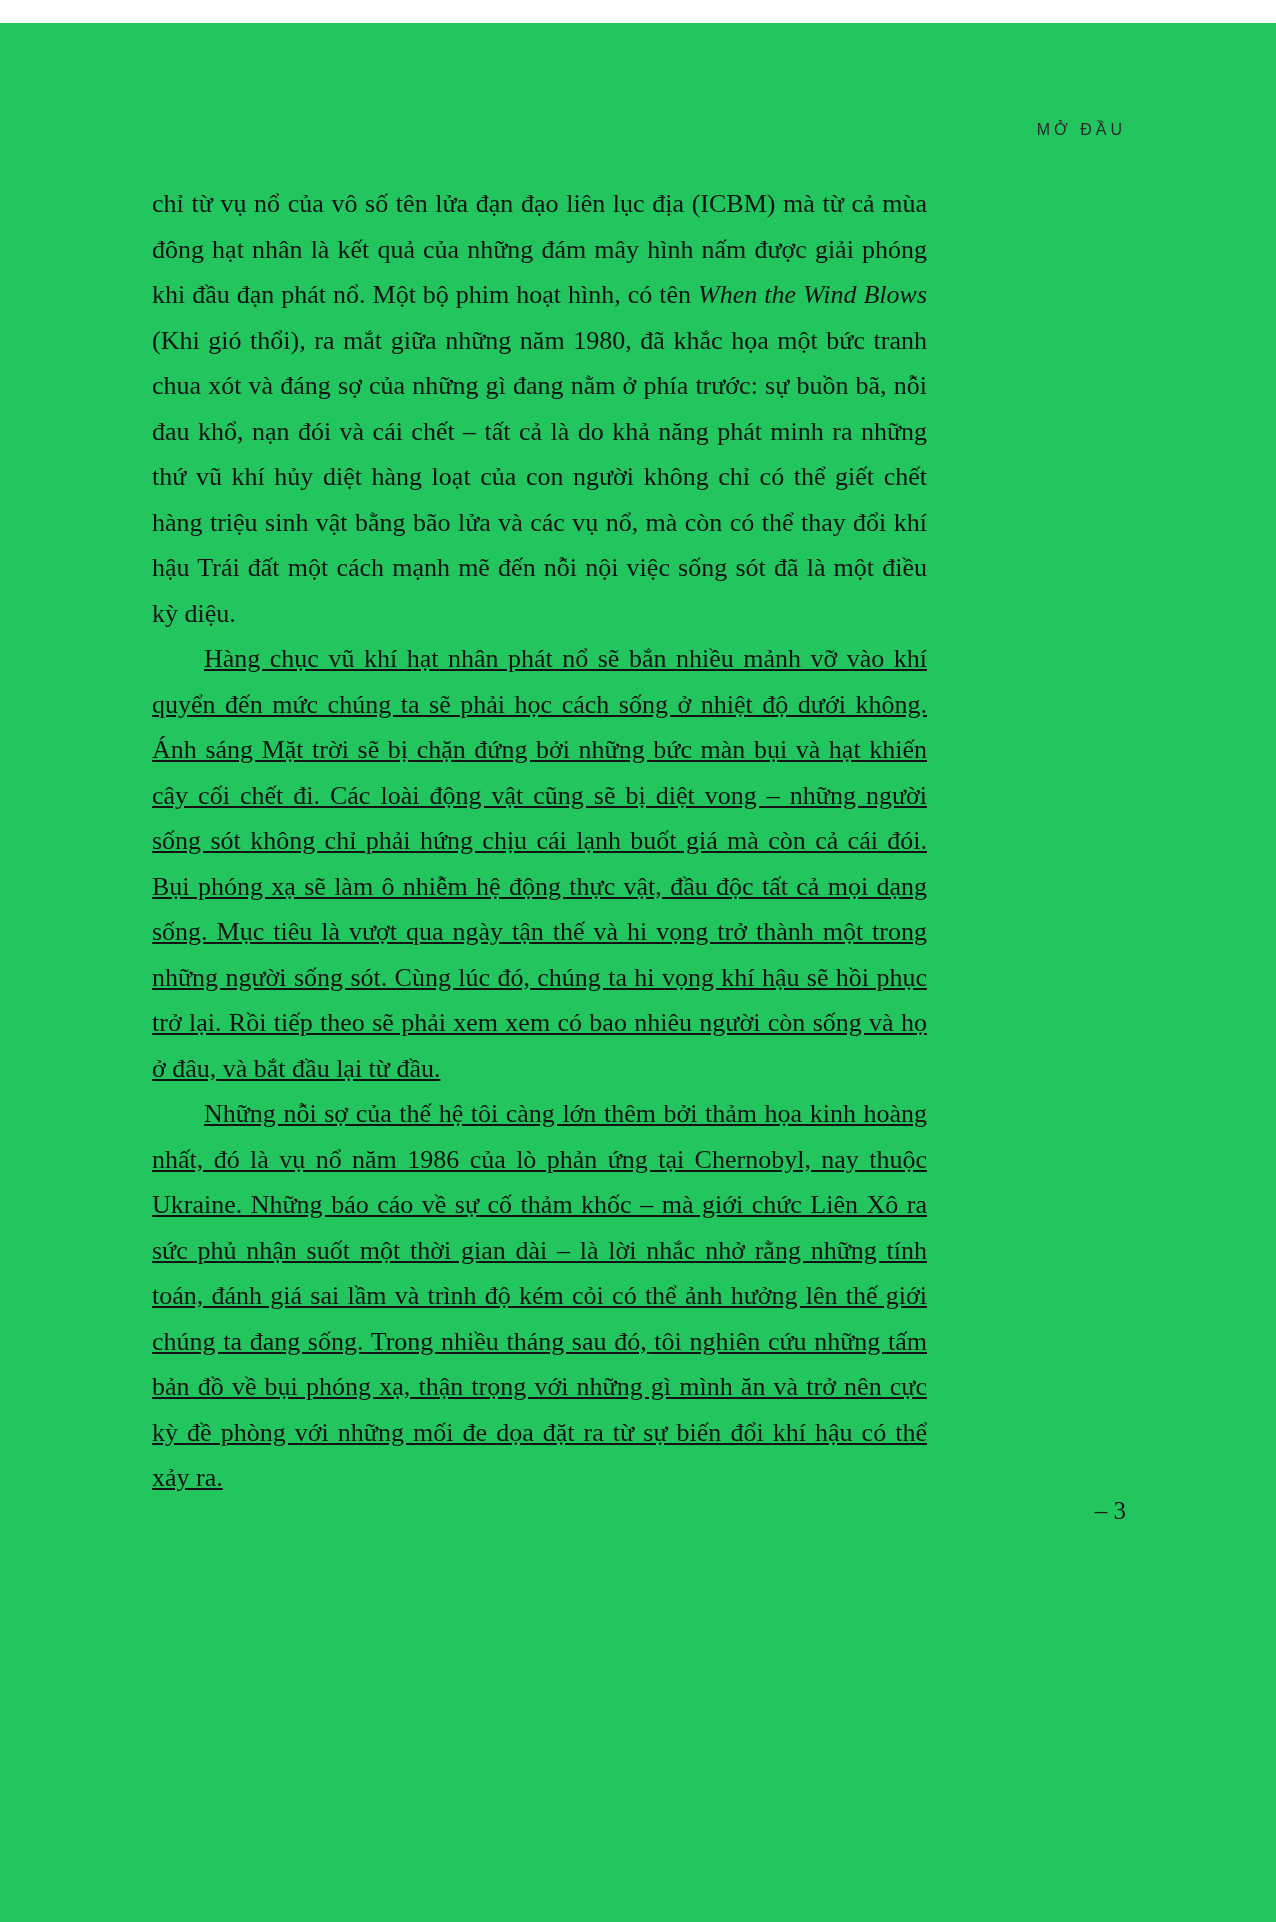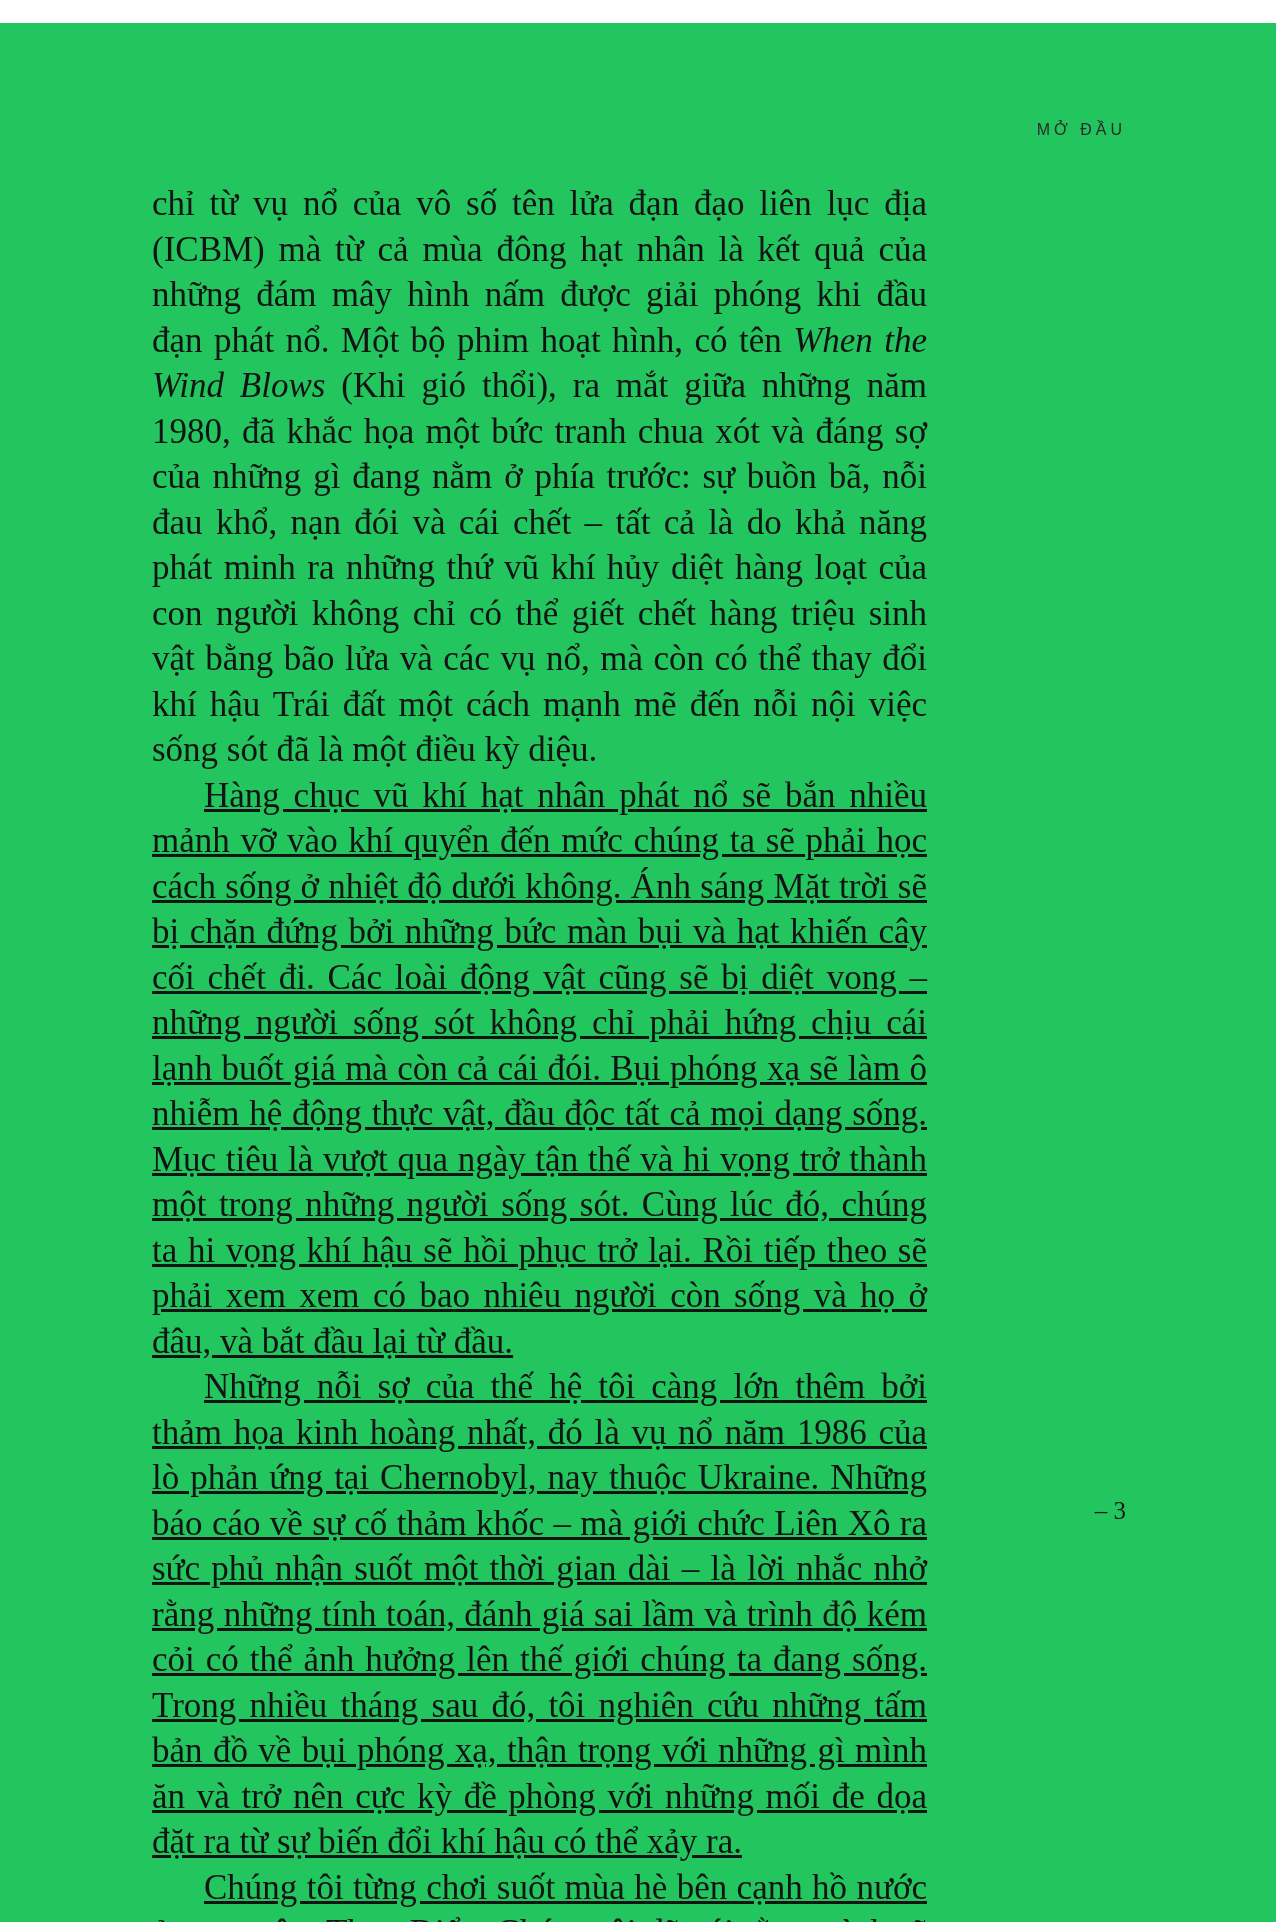--- a/index.html
+++ b/index.html
@@ -35,21 +35,21 @@
     white-space: nowrap;
   }
   .content {
     position: absolute;
     left: 152px;
     top: 158px;
     width: 775px;
   }
   p.body-par {
     margin: 0;
-    font-size: 35px;
+    font-size: 26px;
     line-height: 45.5px;
     text-align: justify;
     text-justify: inter-word;
     color: #141414;
     hyphens: none;
   }
   p.indent {
     text-indent: 52px;
     text-decoration: underline;
   }
@@ -70,18 +70,17 @@
 <body>
 
 <div class="page">
 
   <div class="running-head">MỞ ĐẦU</div>
 
   <div class="content">
     <p class="body-par" id="par-1">chỉ từ vụ nổ của vô số tên lửa đạn đạo liên lục địa (ICBM) mà từ cả mùa đông hạt nhân là kết quả của những đám mây hình nấm được giải phóng khi đầu đạn phát nổ. Một bộ phim hoạt hình, có tên <span class="it">When the Wind Blows</span> (Khi gió thổi), ra mắt giữa những năm 1980, đã khắc họa một bức tranh chua xót và đáng sợ của những gì đang nằm ở phía trước: sự buồn bã, nỗi đau khổ, nạn đói và cái chết – tất cả là do khả năng phát minh ra những thứ vũ khí hủy diệt hàng loạt của con người không chỉ có thể giết chết hàng triệu sinh vật bằng bão lửa và các vụ nổ, mà còn có thể thay đổi khí hậu Trái đất một cách mạnh mẽ đến nỗi nội việc sống sót đã là một điều kỳ diệu.</p>
     <p class="body-par indent" id="par-2">Hàng chục vũ khí hạt nhân phát nổ sẽ bắn nhiều mảnh vỡ vào khí quyển đến mức chúng ta sẽ phải học cách sống ở nhiệt độ dưới không. Ánh sáng Mặt trời sẽ bị chặn đứng bởi những bức màn bụi và hạt khiến cây cối chết đi. Các loài động vật cũng sẽ bị diệt vong – những người sống sót không chỉ phải hứng chịu cái lạnh buốt giá mà còn cả cái đói. Bụi phóng xạ sẽ làm ô nhiễm hệ động thực vật, đầu độc tất cả mọi dạng sống. Mục tiêu là vượt qua ngày tận thế và hi vọng trở thành một trong những người sống sót. Cùng lúc đó, chúng ta hi vọng khí hậu sẽ hồi phục trở lại. Rồi tiếp theo sẽ phải xem xem có bao nhiêu người còn sống và họ ở đâu, và bắt đầu lại từ đầu.</p>
     <p class="body-par indent" id="par-3">Những nỗi sợ của thế hệ tôi càng lớn thêm bởi thảm họa kinh hoàng nhất, đó là vụ nổ năm 1986 của lò phản ứng tại Chernobyl, nay thuộc Ukraine. Những báo cáo về sự cố thảm khốc – mà giới chức Liên Xô ra sức phủ nhận suốt một thời gian dài – là lời nhắc nhở rằng những tính toán, đánh giá sai lầm và trình độ kém cỏi có thể ảnh hưởng lên thế giới chúng ta đang sống. Trong nhiều tháng sau đó, tôi nghiên cứu những tấm bản đồ về bụi phóng xạ, thận trọng với những gì mình ăn và trở nên cực kỳ đề phòng với những mối đe dọa đặt ra từ sự biến đổi khí hậu có thể xảy ra.</p>
-    <p class="body-par indent" id="par-4">Chúng tôi từng chơi suốt mùa hè bên cạnh hồ nước ở trung tâm Thụy Điển. Chúng tôi đã nói rằng mình sẽ chạy trốn đến đó nếu có khả năng nổ ra một cuộc chiến tranh hạt nhân. Như phần</p>
   </div>
 
   <div class="folio">– 3</div>
 
 </div>
 
 </body></html>

